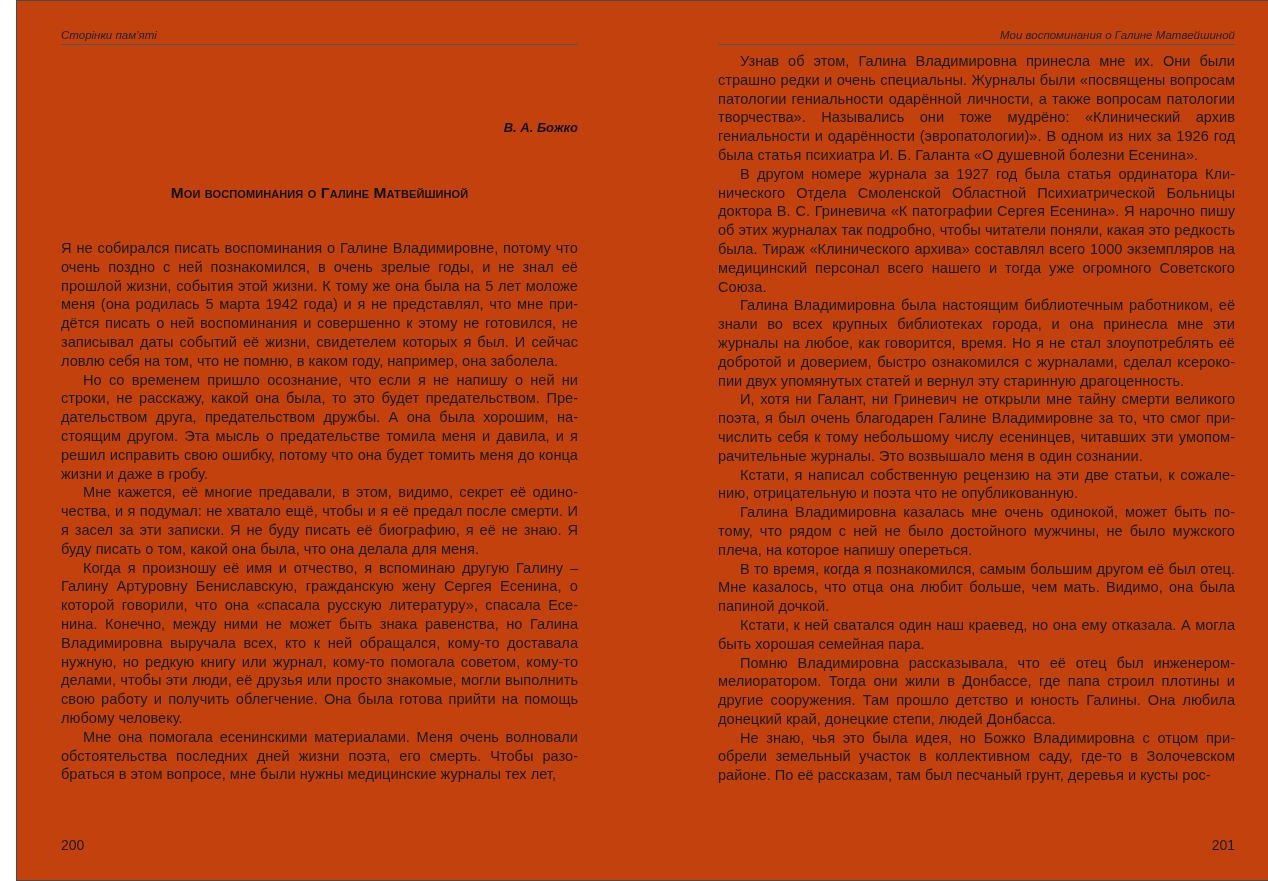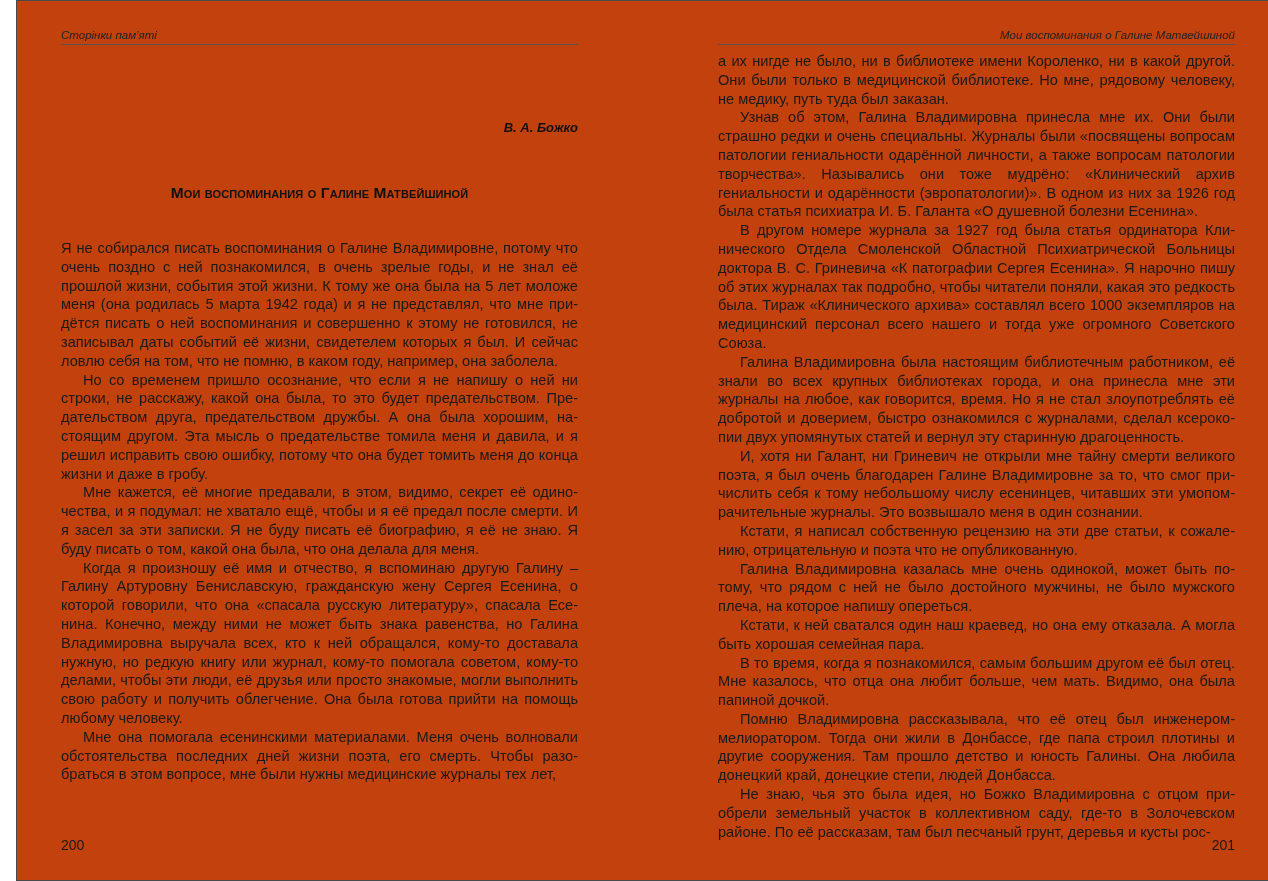--- a/index.html
+++ b/index.html
@@ -60,28 +60,27 @@
       <p>Мне кажется, её многие предавали, в этом, видимо, секрет её одино­чества, и я подумал: не хватало ещё, чтобы и я её предал после смерти. И я засел за эти записки. Я не буду писать её биографию, я её не знаю. Я буду писать о том, какой она была, что она делала для меня.</p>
       <p>Когда я произношу её имя и отчество, я вспоминаю другую Галину – Галину Артуровну Бениславскую, гражданскую жену Сергея Есенина, о которой говорили, что она «спасала русскую литературу», спасала Есе­нина. Конечно, между ними не может быть знака равенства, но Галина Владимировна выручала всех, кто к ней обращался, кому-то доставала нужную, но редкую книгу или журнал, кому-то помогала советом, кому-то делами, чтобы эти люди, её друзья или просто знакомые, могли выпол­нить свою работу и получить облегчение. Она была готова прийти на помощь любому человеку.</p>
       <p>Мне она помогала есенинскими материалами. Меня очень волновали обстоятельства последних дней жизни поэта, его смерть. Чтобы разо­браться в этом вопросе, мне были нужны медицинские журналы тех лет,</p>
     </div>
     <div class="folio">200</div>
   </div>
 
   <div class="page page-right">
     <div class="running-head">Мои воспоминания о Галине Матвейшиной</div>
     <div class="body">
-      <p class="noindent">а их нигде не было, ни в библиотеке имени Короленко, ни в какой другой. Они были только в медицинской библиотеке. Но мне, рядовому человеку, не медику, путь туда был заказан.</p>
       <p>Узнав об этом, Галина Владимировна принесла мне их. Они были страшно редки и очень специальны. Журналы были «посвящены вопро­сам патологии гениальности одарённой личности, а также вопросам па­тологии творчества». Назывались они тоже мудрёно: «Клинический архив гениальности и одарённости (эвропатологии)». В одном из них за 1926 год была статья психиатра И. Б. Галанта «О душевной болезни Есенина».</p>
       <p>В другом номере журнала за 1927 год была статья ординатора Кли­нического Отдела Смоленской Областной Психиатрической Больницы доктора В. С. Гриневича «К патографии Сергея Есенина». Я нарочно пишу об этих журналах так подробно, чтобы читатели поняли, какая это редкость была. Тираж «Клинического архива» составлял всего 1000 эк­земпляров на медицинский персонал всего нашего и тогда уже огромного Советского Союза.</p>
       <p>Галина Владимировна была настоящим библиотечным работником, её знали во всех крупных библиотеках города, и она принесла мне эти журналы на любое, как говорится, время. Но я не стал злоупотреблять её добротой и доверием, быстро ознакомился с журналами, сделал ксероко­пии двух упомянутых статей и вернул эту старинную драгоценность.</p>
       <p>И, хотя ни Галант, ни Гриневич не открыли мне тайну смерти великого поэта, я был очень благодарен Галине Владимировне за то, что смог при­числить себя к тому небольшому числу есенинцев, читавших эти умопом­рачительные журналы. Это возвышало меня в один сознании.</p>
       <p>Кстати, я написал собственную рецензию на эти две статьи, к сожале­нию, отрицательную и поэта что не опубликованную.</p>
       <p>Галина Владимировна казалась мне очень одинокой, может быть по­тому, что рядом с ней не было достойного мужчины, не было мужского плеча, на которое напишу опереться.</p>
+      <p>В то время, когда я познакомился, самым большим другом её был отец. Мне казалось, что отца она любит больше, чем мать. Видимо, она была папиной дочкой.</p>
       <p>Кстати, к ней сватался один наш краевед, но она ему отказала. А могла быть хорошая семейная пара.</p>
-      <p>В то время, когда я познакомился, самым большим другом её был отец. Мне казалось, что отца она любит больше, чем мать. Видимо, она была папиной дочкой.</p>
       <p>Помню Владимировна рассказывала, что её отец был инженером-мелиоратором. Тогда они жили в Донбассе, где папа строил плотины и другие сооружения. Там прошло детство и юность Галины. Она любила донецкий край, донецкие степи, людей Донбасса.</p>
       <p>Не знаю, чья это была идея, но Божко Владимировна с отцом при­обрели земельный участок в коллективном саду, где-то в Золочевском районе. По её рассказам, там был песчаный грунт, деревья и кусты рос-</p>
     </div>
     <div class="folio">201</div>
   </div>
 
 </div>
 
 </body></html>

